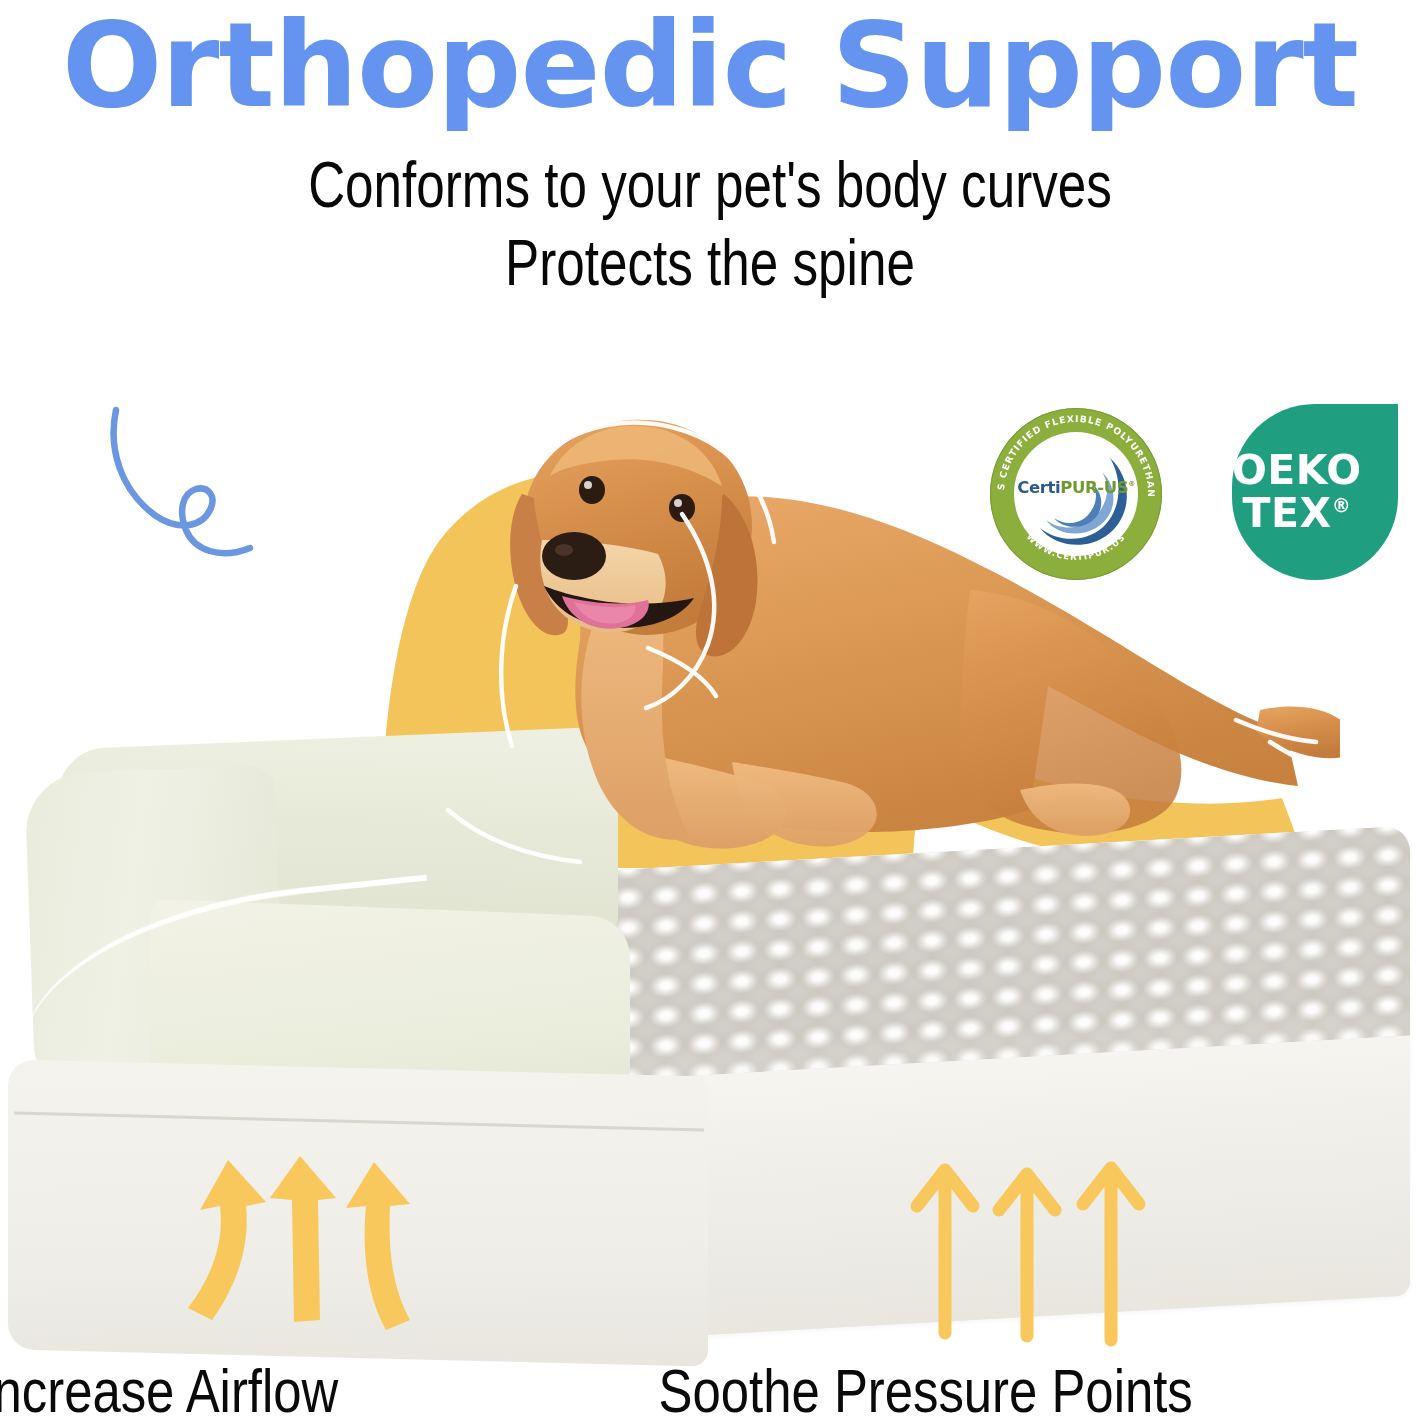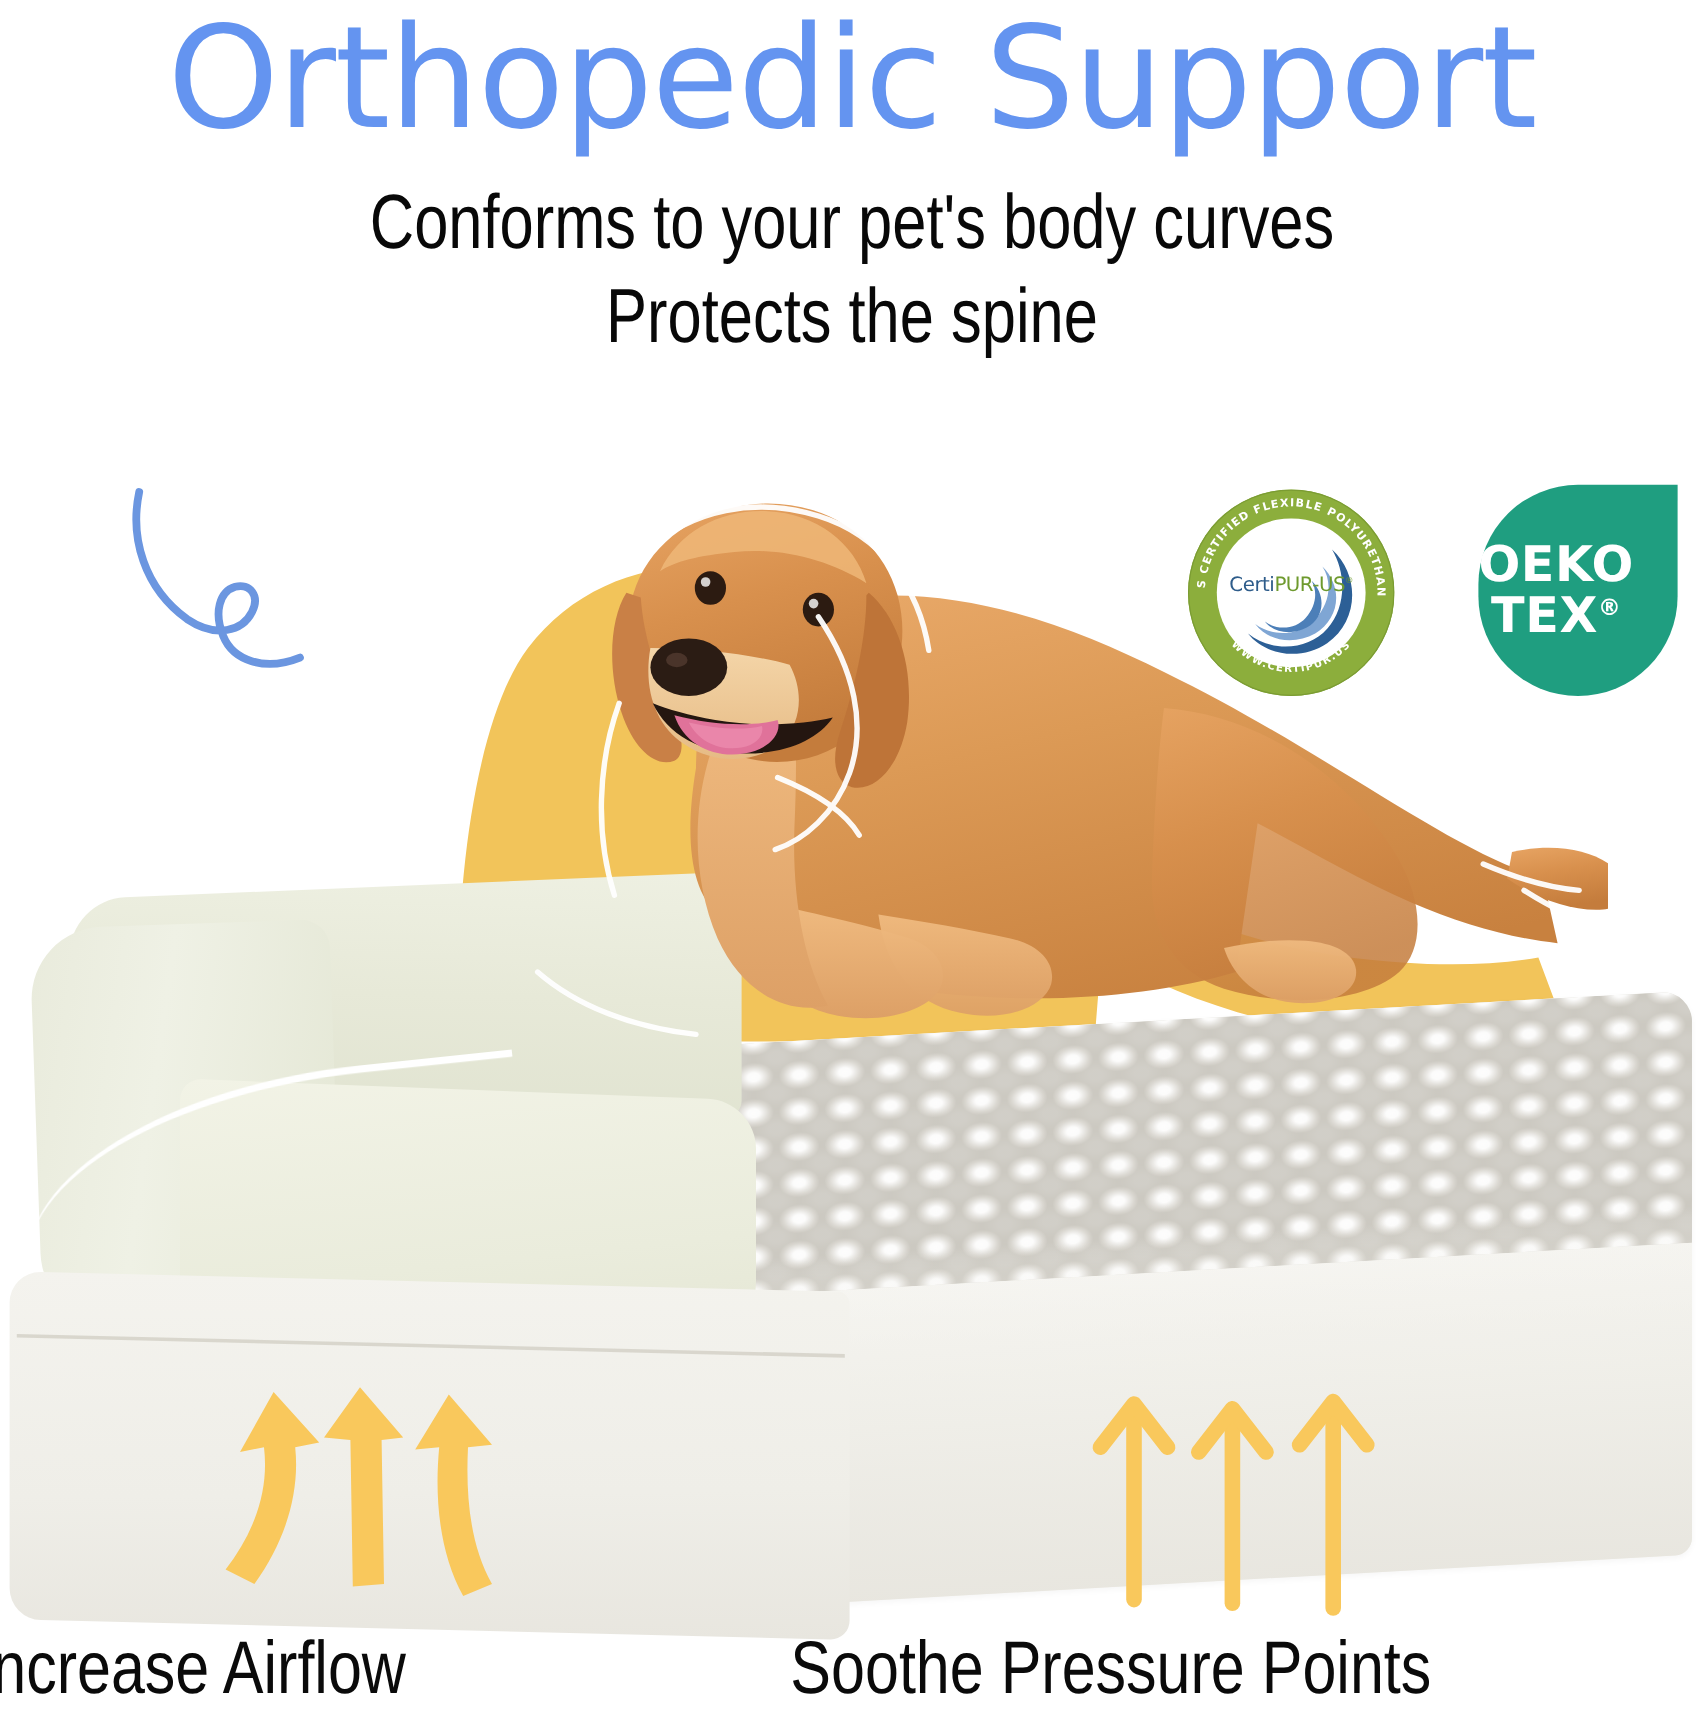--- a/index.html
+++ b/index.html
@@ -7,21 +7,21 @@
   body {
     width:1420px; height:1426px;
     font-family:"Liberation Sans", sans-serif;
     position:relative; overflow:hidden;
   }
 
   
   #headline-block { position:absolute; left:0; top:0; width:1420px; text-align:center; }
   #headline {
     font-family:"DejaVu Sans", sans-serif;
-    font-weight:400;
+    font-weight:700;
     font-size:118px;
     line-height:1.0;
     letter-spacing:-1px;
     color:#6494F0;
     white-space:nowrap;
     padding-top:6px;
   }
   .subline {
     font-family:"Liberation Sans Narrow","Liberation Sans", sans-serif;
     font-stretch:condensed;
@@ -49,21 +49,21 @@
     position:absolute; left:50%; top:50%; transform:translate(-50%,-50%);
     width:124px; height:124px; border-radius:50%;
     background:#ffffff;
     overflow:hidden;
   }
   #certipur-swoosh { position:absolute; left:0; top:0; width:124px; height:124px; }
   #certipur-word {
     position:absolute; left:50%; top:44%; transform:translate(-50%,-50%);
     width:122px; text-align:center;
     font-family:"DejaVu Sans", sans-serif;
-    font-weight:400; font-size:16.5px; white-space:nowrap;
+    font-weight:700; font-size:16.5px; white-space:nowrap;
     letter-spacing:-0.4px;
   }
   .cp-certi { color:#2E5C8A; }
   .cp-purus { color:#6E9A2E; }
   .cp-reg { font-size:7px; vertical-align:super; color:#6E9A2E; }
   #certipur-ring-text { position:absolute; left:0; top:0; width:172px; height:172px; }
   #certipur-ring-text text { font-family:"DejaVu Sans", sans-serif; font-weight:700; fill:#ffffff; }
 
   
   #oeko {

